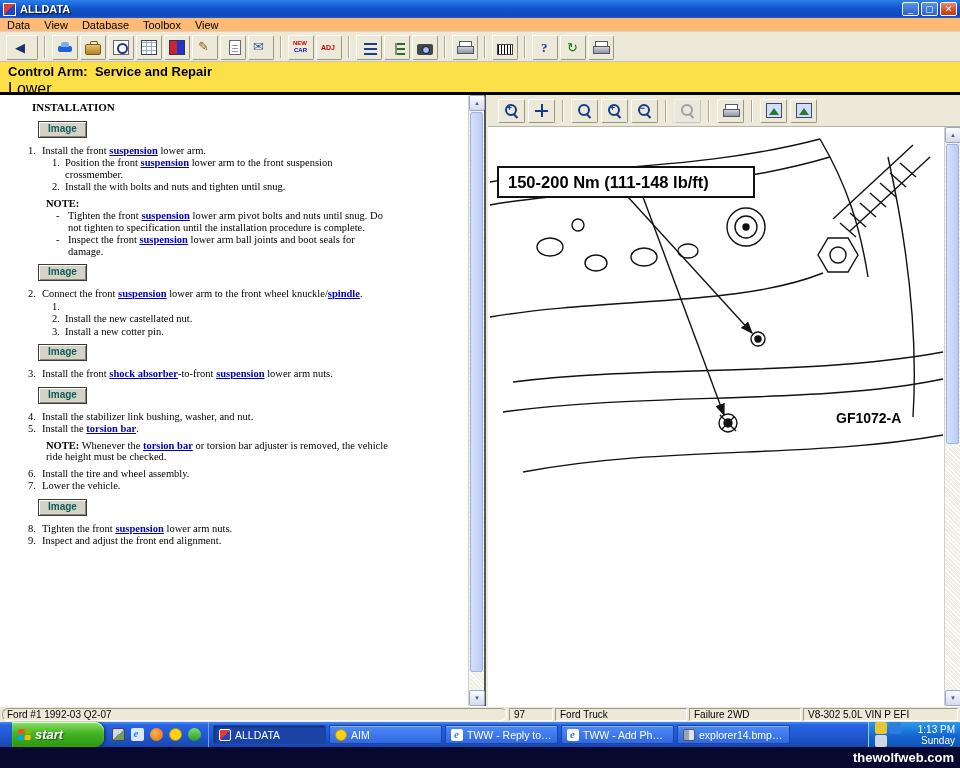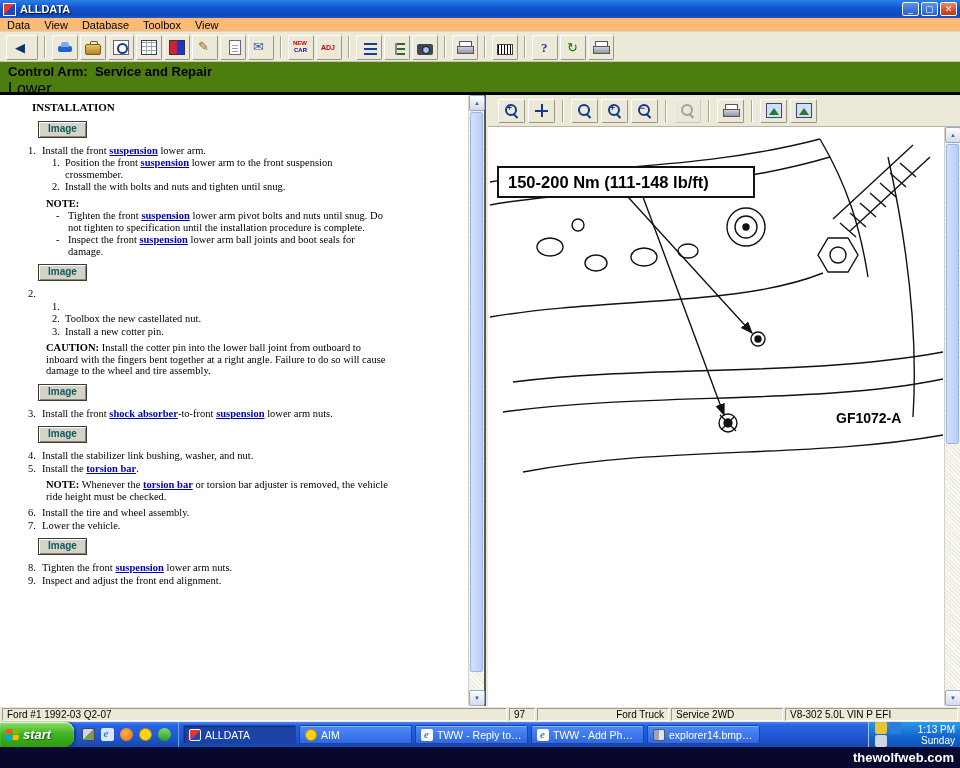--- a/index.html
+++ b/index.html
@@ -60,21 +60,21 @@
   .ic-history::after{content:"\21BB";position:absolute;left:2px;top:0;font-size:13px;color:#0a7a0a;}
   .ic-mag::before{content:"";position:absolute;left:1px;top:1px;width:8px;height:8px;border:2px solid #123a8c;border-radius:50%;}
   .ic-mag::after{content:"";position:absolute;left:10px;top:10px;width:6px;height:2px;background:#123a8c;transform:rotate(45deg);transform-origin:0 0;}
   .ic-mag .mg{position:absolute;left:2px;top:0;width:8px;text-align:center;font-size:9px;font-weight:bold;color:#123a8c;line-height:10px;}
   .ic-pan::before{content:"";position:absolute;left:7px;top:1px;width:2px;height:13px;background:#123a8c;}
   .ic-pan::after{content:"";position:absolute;left:1px;top:7px;width:13px;height:2px;background:#123a8c;}
   .ic-image{background:#cfe0ff;border:1px solid #446;}
   .ic-image::after{content:"";position:absolute;left:2px;bottom:2px;width:0;height:0;border-left:5px solid transparent;border-right:5px solid transparent;border-bottom:7px solid #2a7a2a;}
 
   
-  .docheader{position:absolute;left:0;top:62px;width:960px;height:33px;background:#4d7c0f;padding:2px 8px;border-bottom:3px solid #000;}
+  .docheader{position:absolute;left:0;top:62px;width:960px;height:33px;background:#fde047;padding:2px 8px;border-bottom:3px solid #000;}
   .doc-title{font-weight:bold;font-size:13px;white-space:pre;}
   .doc-sub{font-size:16px;margin-top:1px;}
 
   
   .main{position:absolute;left:0;top:95px;width:800px;height:611px;}
   .left-pane{position:absolute;left:0;top:0;width:486px;height:611px;background:#fff;border-right:2px solid #555;}
   .article{position:absolute;left:0;top:0;right:16px;bottom:0;overflow:hidden;padding:7px 6px 0 22px;
     font-family:"Liberation Serif",serif;font-size:10.5px;line-height:11.5px;color:#000;}
   .article .blocks{width:368px;}
   .art-heading{font-weight:bold;margin:0 0 6px 10px;font-size:11px;}
@@ -104,27 +104,27 @@
   .img-toolbar{position:absolute;left:0;top:0;right:0;height:32px;display:flex;align-items:center;gap:3px;padding:0 10px;border-bottom:1px solid #b8b4a8;}
   .tb2-btn{width:27px;height:24px;display:flex;align-items:center;justify-content:center;background:#ece9d8;
     border:1px solid;border-color:#fff #9a9684 #9a9684 #fff;border-radius:2px;}
   .tb2-btn.disabled{opacity:.4;filter:grayscale(1);}
   .diagram{position:absolute;left:0;top:32px;right:16px;bottom:0;background:#fff;overflow:hidden;}
   .vscroll.right{top:32px;}
 
   
   .statusbar{position:absolute;left:0;top:706px;width:960px;height:16px;background:#ece9d8;display:flex;gap:2px;padding:1px 2px;border-top:1px solid #fff;}
   .sb-field{border:1px solid;border-color:#9a9a88 #fff #fff #9a9a88;padding:0 4px;font-size:10px;line-height:12px;white-space:nowrap;overflow:hidden;}
-  .f0{width:505px;}.f1{width:26px;}.f2{width:132px;text-align:right;}.f3{width:112px;}.f4{flex:1;}
+  .f0{width:505px;border-radius:6px;}.f1{width:44px;}.f2{width:132px;}.f3{width:112px;}.f4{flex:1;}
 
   
   .taskbar{position:absolute;left:0;top:722px;width:960px;height:25px;display:flex;align-items:stretch;
     background:linear-gradient(180deg,#4a8af5 0%,#2764e2 12%,#2158d2 55%,#1747ad 100%);}
-  .start-btn{width:74px;height:25px;border:none;border-radius:0 9px 9px 0;display:flex;align-items:center;gap:4px;padding:0 8px 0 6px;
-    background:linear-gradient(180deg,#8ee06a 0%,#44b525 45%,#2f9e12 90%);box-shadow:inset 0 1px 1px #d8ffc8,2px 0 3px rgba(0,0,0,.35);}
+  .start-btn{width:92px;height:25px;border:none;border-radius:0 9px 9px 0;display:flex;align-items:center;gap:4px;padding:0 8px 0 6px;
+    background:linear-gradient(180deg,#8ee06a 0%,#44b525 45%,#2f9e12 90%);box-shadow:inset 0 1px 1px #d8ffc8,2px 0 3px rgba(0,0,0,.35);margin-left:12px;}
   .flag{display:grid;grid-template-columns:6px 6px;grid-gap:1px;transform:skew(-6deg);}
   .flag i{height:5px;border-radius:1px;}
   .flag .r{background:#f35325}.flag .g{background:#81bc06}.flag .b{background:#05a6f0}.flag .y{background:#ffba08}
   .start-label{color:#fff;font:bold italic 13px/14px "Liberation Sans",sans-serif;text-shadow:1px 1px 1px #1a5a0a;}
   .quicklaunch{display:flex;align-items:center;gap:3px;padding:0 6px;border-right:1px solid #6aa0f5;}
   .ql-btn{width:16px;height:16px;border:none;background:transparent;display:flex;align-items:center;justify-content:center;padding:0;}
   .qi{width:13px;height:13px;border-radius:2px;}
   .qi-desk{background:linear-gradient(135deg,#cfd8e8 50%,#7a9a5a 50%);border:1px solid #445;}
   .qi-ie{background:#dce8fa;position:relative;}
   .qi-ie::after{content:"e";position:absolute;left:3px;top:-1px;font:bold italic 11px/13px "Liberation Serif",serif;color:#2a7de0;}
@@ -268,33 +268,33 @@
             <span class="dash">-</span>
             <span class="stext">Tighten the front <a class="clink" href="#">suspension</a> lower arm pivot bolts and nuts until snug. Do not tighten to specification until the installation procedure is complete.</span>
           </div>
           <div class="blk-note-item">
             <span class="dash">-</span>
             <span class="stext">Inspect the front <a class="clink" href="#">suspension</a> lower arm ball joints and boot seals for damage.</span>
           </div>
           <div class="blk-image"><button class="image-btn">Image</button></div>
           <div class="blk-step">
             <span class="num">2.</span>
+            <span class="stext">Connect the front <a class="clink" href="#">suspension</a> lower arm to the front wheel knuckle/<a class="clink" href="#">spindle</a>.</span>
           </div>
           <div class="blk-substep">
             <span class="num">1.</span>
           </div>
           <div class="blk-substep">
             <span class="num">2.</span>
-            <span class="stext">Toolbox the new castellated nut.</span>
+            <span class="stext">Install the new castellated nut.</span>
           </div>
           <div class="blk-substep">
             <span class="num">3.</span>
             <span class="stext">Install a new cotter pin.</span>
           </div>
-          <div class="blk-para"><strong class="inl">CAUTION:</strong>  Install the cotter pin into the lower ball joint from outboard to inboard with the fingers bent together at a right angle. Failure to do so will cause damage to the wheel and tire assembly.</div>
           <div class="blk-image"><button class="image-btn">Image</button></div>
           <div class="blk-step">
             <span class="num">3.</span>
             <span class="stext">Install the front <a class="clink" href="#">shock absorber</a>-to-front <a class="clink" href="#">suspension</a> lower arm nuts.</span>
           </div>
           <div class="blk-image"><button class="image-btn">Image</button></div>
           <div class="blk-step">
             <span class="num">4.</span>
             <span class="stext">Install the stabilizer link bushing, washer, and nut.</span>
           </div>
@@ -427,21 +427,21 @@
       <button class="sb-btn sb-down">▼</button>
     </div>
   </div>
 
 </div>
 
 <div class="statusbar">
   <span class="sb-field f0">Ford #1 1992-03 Q2-07</span>
   <span class="sb-field f1">97</span>
   <span class="sb-field f2">Ford Truck</span>
-  <span class="sb-field f3">Service 2WD</span>
+  <span class="sb-field f3">Failure 2WD</span>
   <span class="sb-field f4">V8-302 5.0L VIN P EFI</span>
 </div>
 
 <div class="taskbar">
   <button class="start-btn">
     <span class="flag">
         <i class="r"></i>
         <i class="g"></i>
         <i class="b"></i>
         <i class="y"></i>

